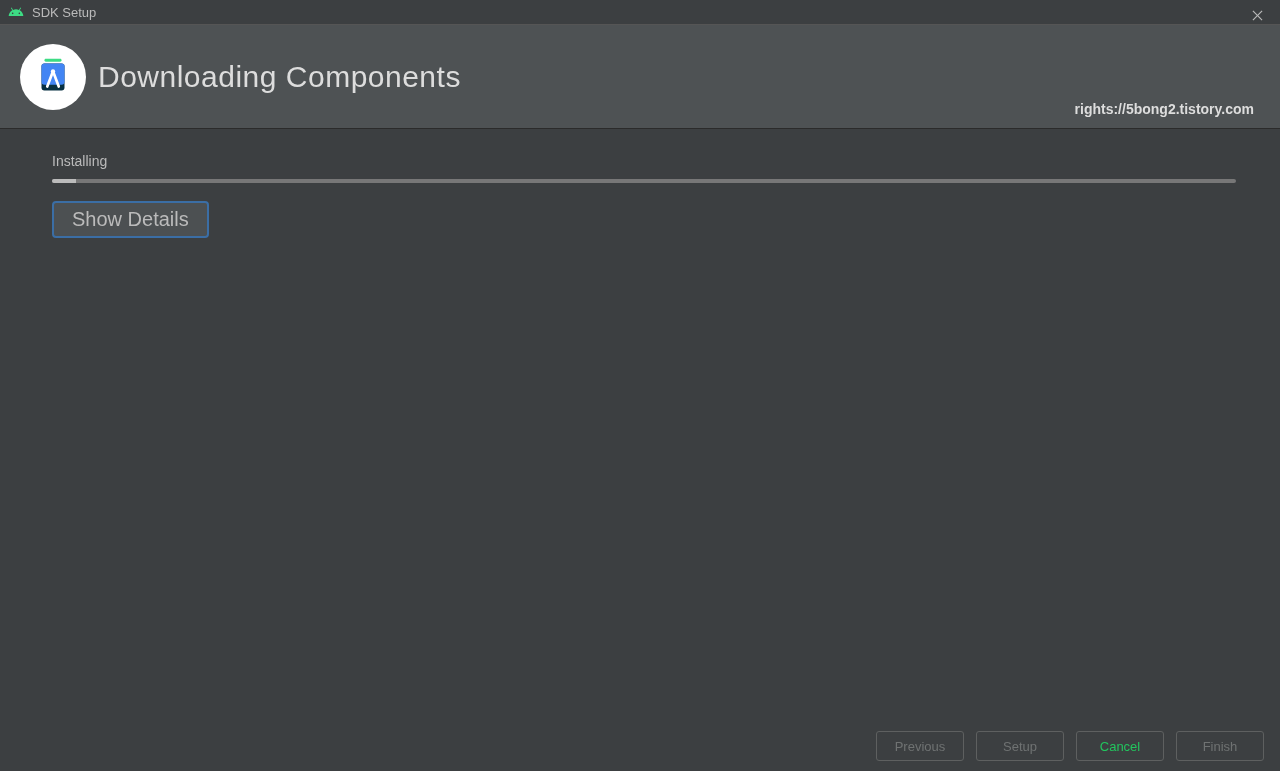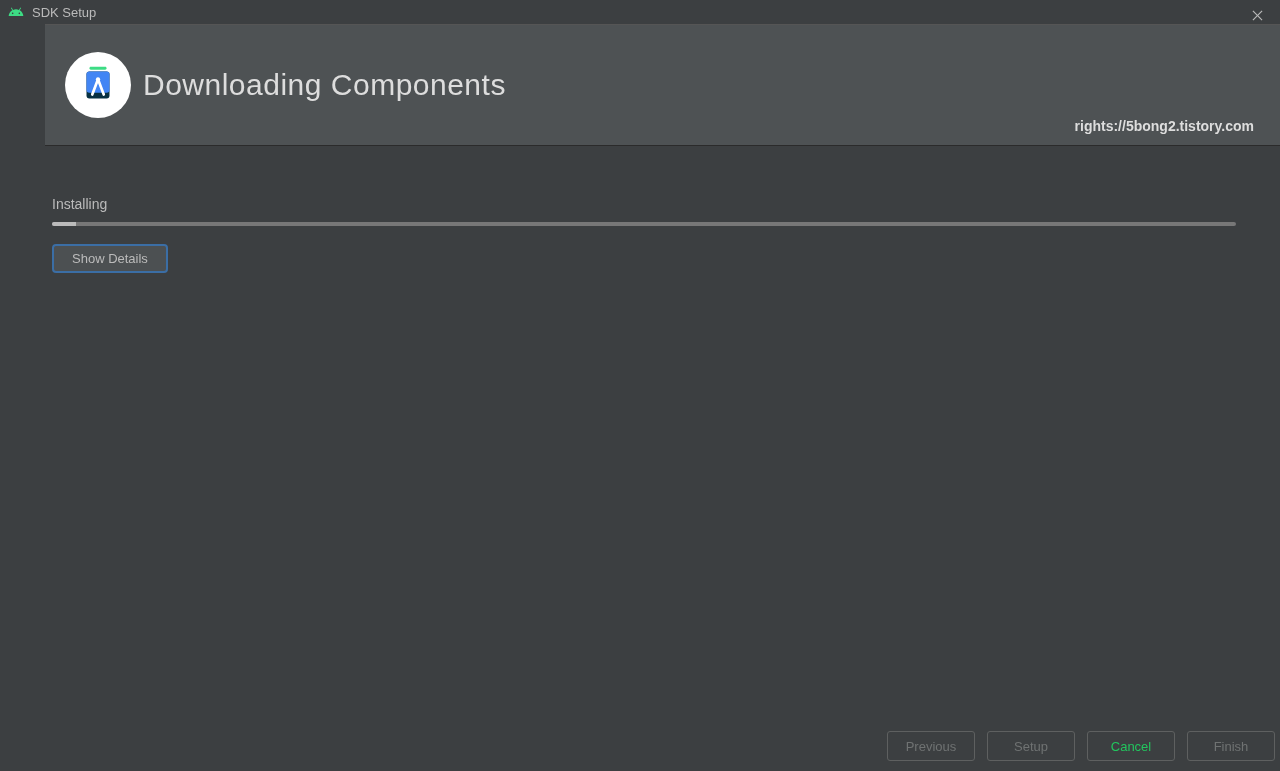--- a/index.html
+++ b/index.html
@@ -44,28 +44,27 @@
       align-items: center;
       justify-content: center;
       cursor: pointer;
     }
     .close-btn svg {
       width: 11px;
       height: 11px;
     }
     .header {
       background: #4e5254;
-      height: 122px;
+      height: 105px;
       border-top: 1px solid #555;
       border-bottom: 1px solid #2b2b2b;
       position: relative;
       display: flex;
       align-items: center;
       padding-left: 20px;
-      margin-left: 45px;
     }
     .logo-circle {
       width: 66px;
       height: 66px;
       background: #fff;
       border-radius: 50%;
       display: flex;
       align-items: center;
       justify-content: center;
       margin-right: 12px;
@@ -80,21 +79,21 @@
       position: absolute;
       right: 26px;
       bottom: 10px;
       text-align: left;
       font-size: 14px;
       color: #ddd;
       font-weight: bold;
       line-height: 1.3;
     }
     .content {
-      padding: 50px 44px 0 52px;
+      padding: 24px 44px 0 52px;
     }
     .status-label {
       font-size: 14px;
       color: #bbbbbb;
       margin-bottom: 10px;
     }
     .progress-track {
       width: 100%;
       height: 4px;
       background: #777;
@@ -107,37 +106,37 @@
       position: absolute;
       left: 0;
       top: 0;
       height: 100%;
       width: 2%;
       background: #bbbbbb;
     }
     .show-details-btn {
       display: inline-block;
       padding: 5px 18px;
-      font-size: 13px;
+      font-size: 20px;
       color: #bbbbbb;
       background: #4c5052;
       border: 2px solid #3b6ea5;
       border-radius: 4px;
       cursor: pointer;
     }
     .footer {
       position: absolute;
       bottom: 0;
       left: 0;
       right: 0;
       height: 50px;
       display: flex;
       justify-content: flex-end;
       align-items: center;
-      padding-right: 5px;
+      padding-right: 16px;
       gap: 12px;
     }
     .footer-btn {
       min-width: 88px;
       height: 30px;
       background: transparent;
       border: 1px solid #5e6060;
       border-radius: 3px;
       color: #22c55e;
       font-size: 13px;

